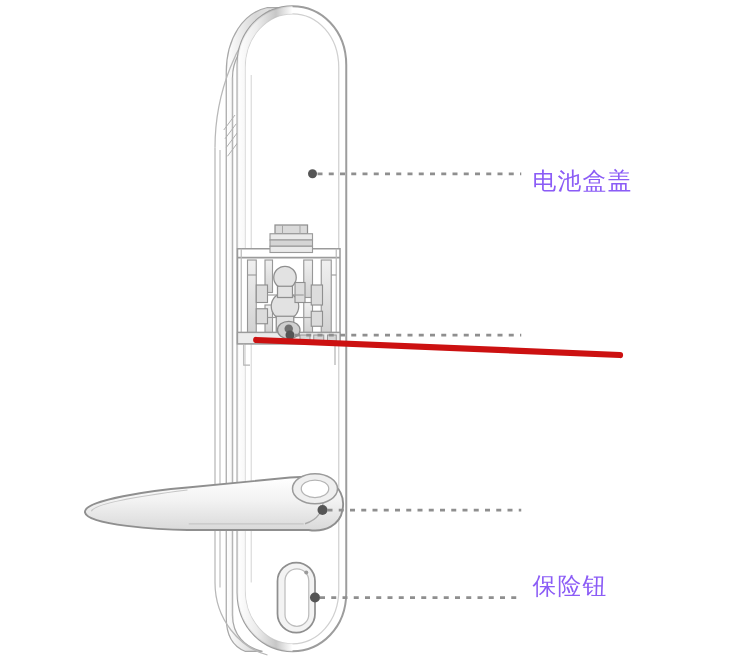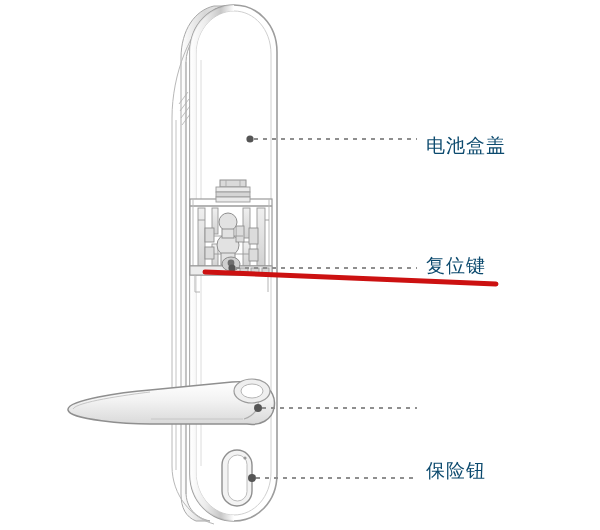--- a/index.html
+++ b/index.html
@@ -23,29 +23,29 @@
     position: absolute;
     left: 0;
     top: 0;
     width: 600px;
     height: 530px;
   }
   .callout-label {
     position: absolute;
     font-size: 19px;
     line-height: 22px;
-    color: #0c4a6e;
+    color: #8b5cf6;
     letter-spacing: 1px;
     white-space: nowrap;
     font-family: "DejaVu Sans", "Liberation Sans", sans-serif;
   }
   #label-battery-cover { left: 426px; top: 134px; }
   #label-reset-button  { left: 426px; top: 254px; }
   #label-rear-handle   { left: 426px; top: 394px; }
-  #label-safety-knob   { left: 426px; top: 459px; }
+  #label-safety-knob   { left: 426px; top: 459px; font-family: Liberation Mono, monospace; }
 </style>
 </head>
 <body>
 
 <div id="diagram-root">
 
   <svg id="lock-svg" viewBox="0 0 600 530">
     <defs>
       <linearGradient id="panelEdgeGrad" x1="0" y1="0" x2="1" y2="0">
         <stop offset="0%" stop-color="#ffffff"></stop>
@@ -190,18 +190,17 @@
       <circle cx="232" cy="268" r="3.6"></circle>
       <circle cx="258" cy="408" r="4"></circle>
       <circle cx="252" cy="478" r="4"></circle>
     </g>
 
     <line x1="205" y1="272" x2="496" y2="284" stroke="#cc1111" stroke-width="5" stroke-linecap="round"></line>
   </svg>
 
   <div class="callout-label" id="label-battery-cover">电池盒盖</div>
 
-  <div class="callout-label" id="label-reset-button">复位键</div>
 
 
   <div class="callout-label" id="label-safety-knob">保险钮</div>
 
 </div>
 
 </body></html>

